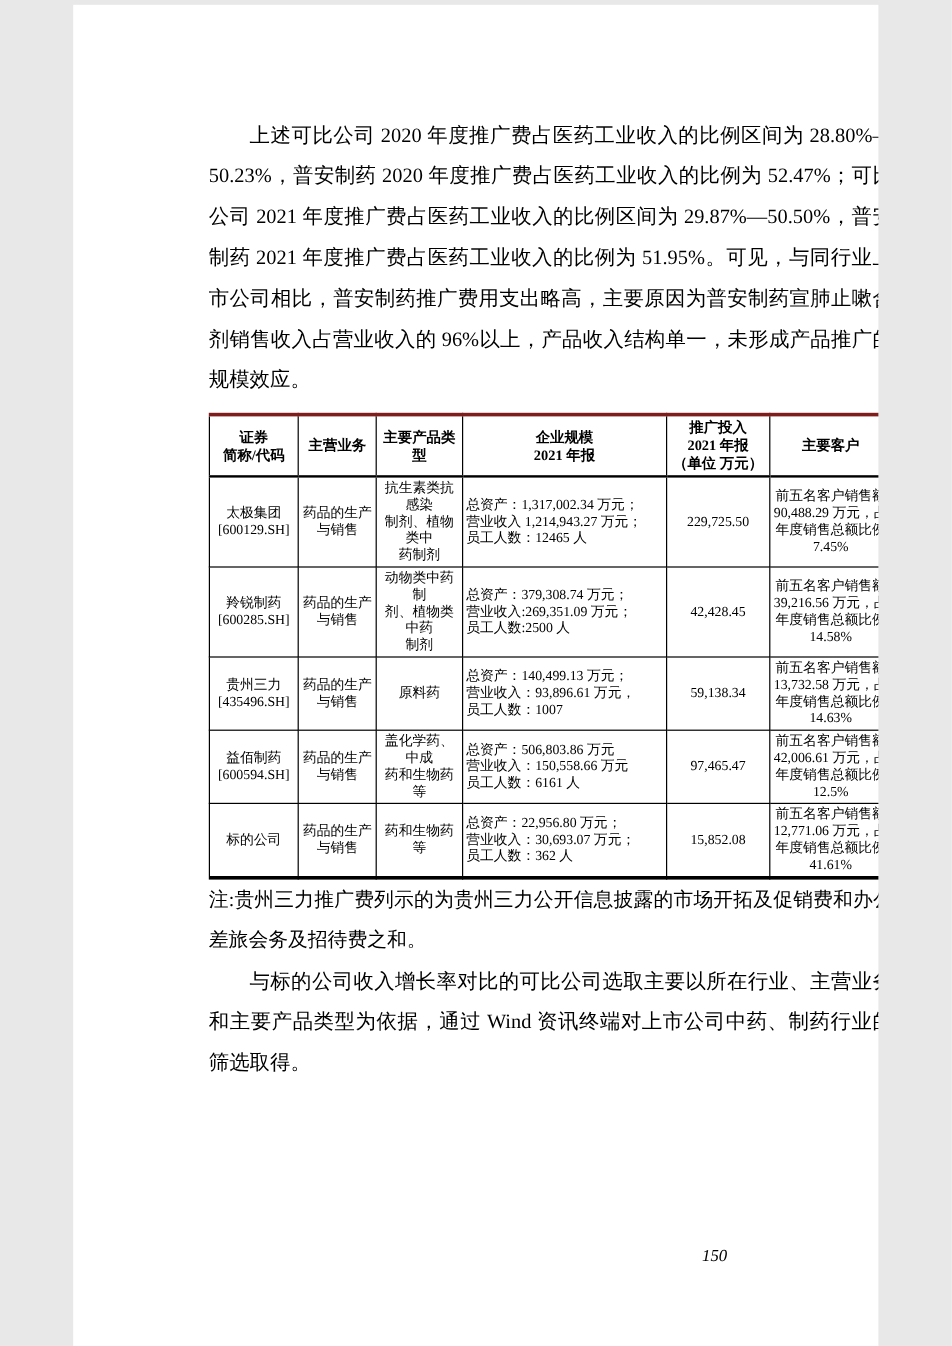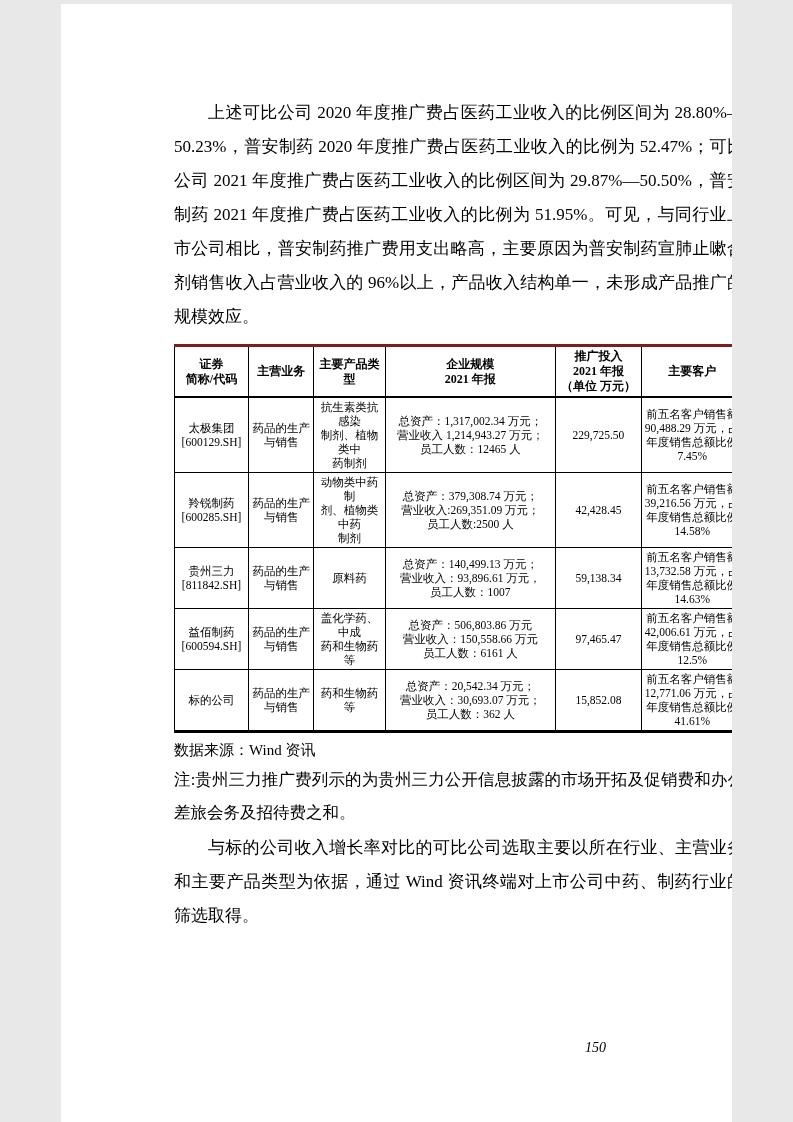--- a/index.html
+++ b/index.html
@@ -14,21 +14,21 @@
     border-collapse:collapse;width:100%;margin-top:10px;
     border-top:3px solid #7f1d1d;border-bottom:3px solid #000;
     font-size:11.5px;table-layout:fixed;
   }
   table.cmp th,table.cmp td{
     border:1px solid #000;text-align:center;vertical-align:middle;
     padding:2px 3px;white-space:pre-line;line-height:14px;
   }
   table.cmp thead th{font-weight:bold;height:38px;border-bottom:2px solid #000;font-size:12px;line-height:15px;}
   table.cmp tbody tr{height:50px;}
-  table.cmp td.scale{text-align:center;}
+  table.cmp td.scale{text-align:left;}
   .col-code{width:13%;} .col-biz{width:11.5%;} .col-prod{width:12.5%;}
   .col-scale{width:30%;} .col-promo{width:15%;} .col-cust{width:18%;}
   p.source-note{font-size:15px;line-height:22px;margin:6px 0 2px 0;text-indent:0;}
   p.note{font-size:16.5px;line-height:33px;margin:0 0 2px 0;text-align:justify;text-indent:0;}
   p.heading{font-size:17px;line-height:34px;margin:13px 0 5px 0;text-indent:2em;font-weight:normal;}
   .page-number{position:absolute;top:1036px;right:126px;font-size:14px;font-style:italic;}
 </style>
 </head>
 <body>
 
@@ -91,21 +91,21 @@
 营业收入:269,351.09 万元；
 员工人数:2500 人</td>
           <td>42,428.45</td>
           <td>前五名客户销售额
 39,216.56 万元，占
 年度销售总额比例
 14.58%</td>
         </tr>
         <tr>
           <td>贵州三力
-[811842.SH]</td>
+[435496.SH]</td>
           <td>药品的生产
 与销售</td>
           <td>原料药</td>
           <td class="scale">总资产：140,499.13 万元；
 营业收入：93,896.61 万元，
 员工人数：1007</td>
           <td>59,138.34</td>
           <td>前五名客户销售额
 13,732.58 万元，占
 年度销售总额比例
@@ -125,33 +125,32 @@
           <td>前五名客户销售额
 42,006.61 万元，占
 年度销售总额比例
 12.5%</td>
         </tr>
         <tr>
           <td>标的公司</td>
           <td>药品的生产
 与销售</td>
           <td>药和生物药等</td>
-          <td class="scale">总资产：20,542.34 万元；
+          <td class="scale">总资产：22,956.80 万元；
 营业收入：30,693.07 万元；
 员工人数：362 人</td>
           <td>15,852.08</td>
           <td>前五名客户销售额
 12,771.06 万元，占
 年度销售总额比例
 41.61%</td>
         </tr>
       </tbody>
     </table>
 
-    <p class="source-note">数据来源：Wind 资讯</p>
 
     <p class="note">注:贵州三力推广费列示的为贵州三力公开信息披露的市场开拓及促销费和办公差旅会务及招待费之和。</p>
 
     <p class="body">与标的公司收入增长率对比的可比公司选取主要以所在行业、主营业务和主要产品类型为依据，通过 Wind 资讯终端对上市公司中药、制药行业的筛选取得。</p>
 
 
 
   </div>
 
   <div class="page-number">150</div>

